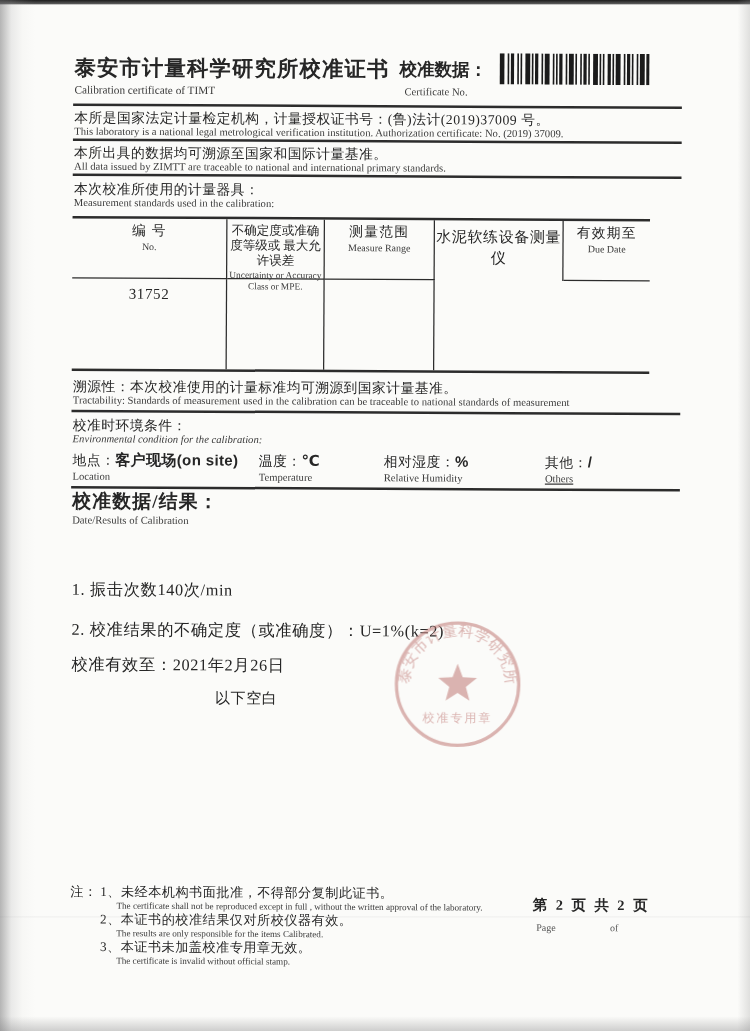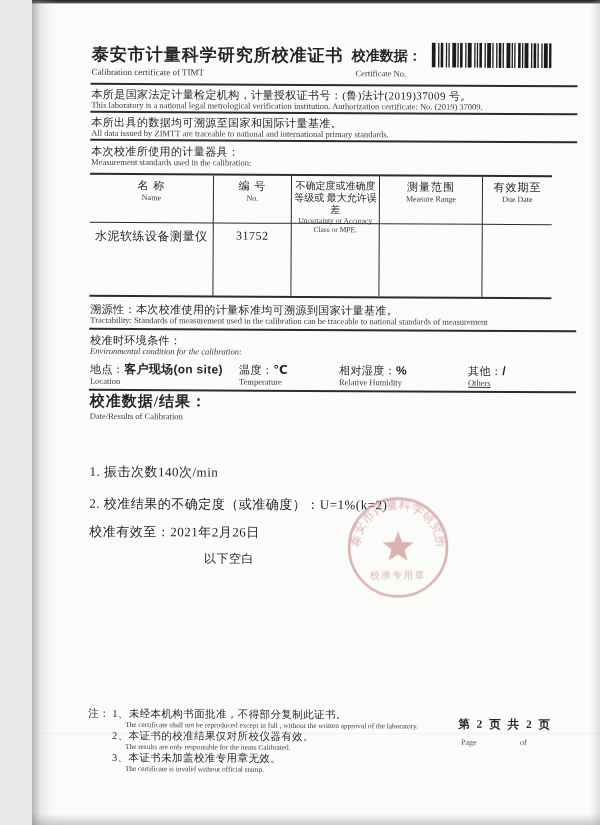--- a/index.html
+++ b/index.html
@@ -1,19 +1,19 @@
 <!DOCTYPE html>
 <html><head>
 <meta charset="utf-8">
 <style>
   * { margin:0; padding:0; box-sizing:border-box; }
   html,body { width:600px; height:825px; overflow:hidden; background:#e8e8e6; }
   body { font-family:"Liberation Serif","DejaVu Serif",serif; color:#262626; }
 
-  .paper { position:absolute; inset:0; background:#fbfbf9;margin-left:32px; }
+  .paper { position:absolute; inset:0; background:#fbfbf9; }
 
   
   .edge-top    { position:absolute; left:0; top:0; width:600px; height:4px; background:linear-gradient(180deg,#1c1c1c,#555 70%,transparent); z-index:40; }
   .edge-left   { position:absolute; left:0; top:0; width:28px; height:825px; background:linear-gradient(90deg,rgba(110,110,112,.5),rgba(170,170,172,.22) 9px,rgba(200,200,200,.08) 18px,transparent); z-index:40; }
   .edge-right  { position:absolute; right:0; top:0; width:10px; height:825px; background:linear-gradient(270deg,rgba(140,140,140,.25),transparent); z-index:40; }
   .edge-bottom { position:absolute; left:0; bottom:0; width:600px; height:12px; background:linear-gradient(0deg,rgba(120,120,122,.35),transparent); z-index:40; }
   .crease      { position:absolute; left:0; top:733px; width:600px; height:2px; background:linear-gradient(180deg,rgba(0,0,0,.045),rgba(255,255,255,.25)); z-index:5; }
 
   .content { position:absolute; inset:0; transform:rotate(.3deg); transform-origin:50% 45%; }
 
@@ -118,40 +118,36 @@
 
     <div class="abs cn stmt-cn" style="left:58px;top:116px;">本所出具的数据均可溯源至国家和国际计量基准。</div>
     <div class="abs en stmt-en" style="left:58px;top:129px;">All data issued by ZIMTT are traceable to national and international primary standards.</div>
     <div class="hr" style="top:140px;height:2px;"></div>
 
     <div class="abs cn stmt-cn" style="left:58px;top:145px;">本次校准所使用的计量器具：</div>
     <div class="abs en stmt-en" style="left:58px;top:158px;">Measurement standards used in the calibration:</div>
 
     <div class="mtable">
       <div class="c th">
-        <div class="h-cn">名 称</div>
-        <div class="h-en">Name</div>
-      </div>
-      <div class="c th">
         <div class="h-cn">编 号</div>
         <div class="h-en">No.</div>
       </div>
       <div class="c th small">
         <div class="h-cn">不确定度或准确度等级或 最大允许误差</div>
         <div class="h-en">Uncertainty or Accuracy Class or MPE.</div>
       </div>
       <div class="c th">
         <div class="h-cn">测量范围</div>
         <div class="h-en">Measure Range</div>
       </div>
+      <div class="c td">水泥软练设备测量仪</div>
       <div class="c th last">
         <div class="h-cn">有效期至</div>
         <div class="h-en">Due Date</div>
       </div>
-      <div class="c td">水泥软练设备测量仪</div>
       <div class="c td">31752</div>
       <div class="c td"></div>
       <div class="c td"></div>
     </div>
 
     <div class="abs cn stmt-cn" style="left:58px;top:303px;">溯源性：本次校准使用的计量标准均可溯源到国家计量基准。</div>
     <div class="abs en stmt-en" style="left:58px;top:316px;">Tractability:  Standards of measurement used in the calibration can be traceable to national standards of measurement</div>
     <div class="hr" style="top:329px;height:2px;"></div>
 
     <div class="abs cn stmt-cn" style="left:58px;top:334px;">校准时环境条件：</div>

